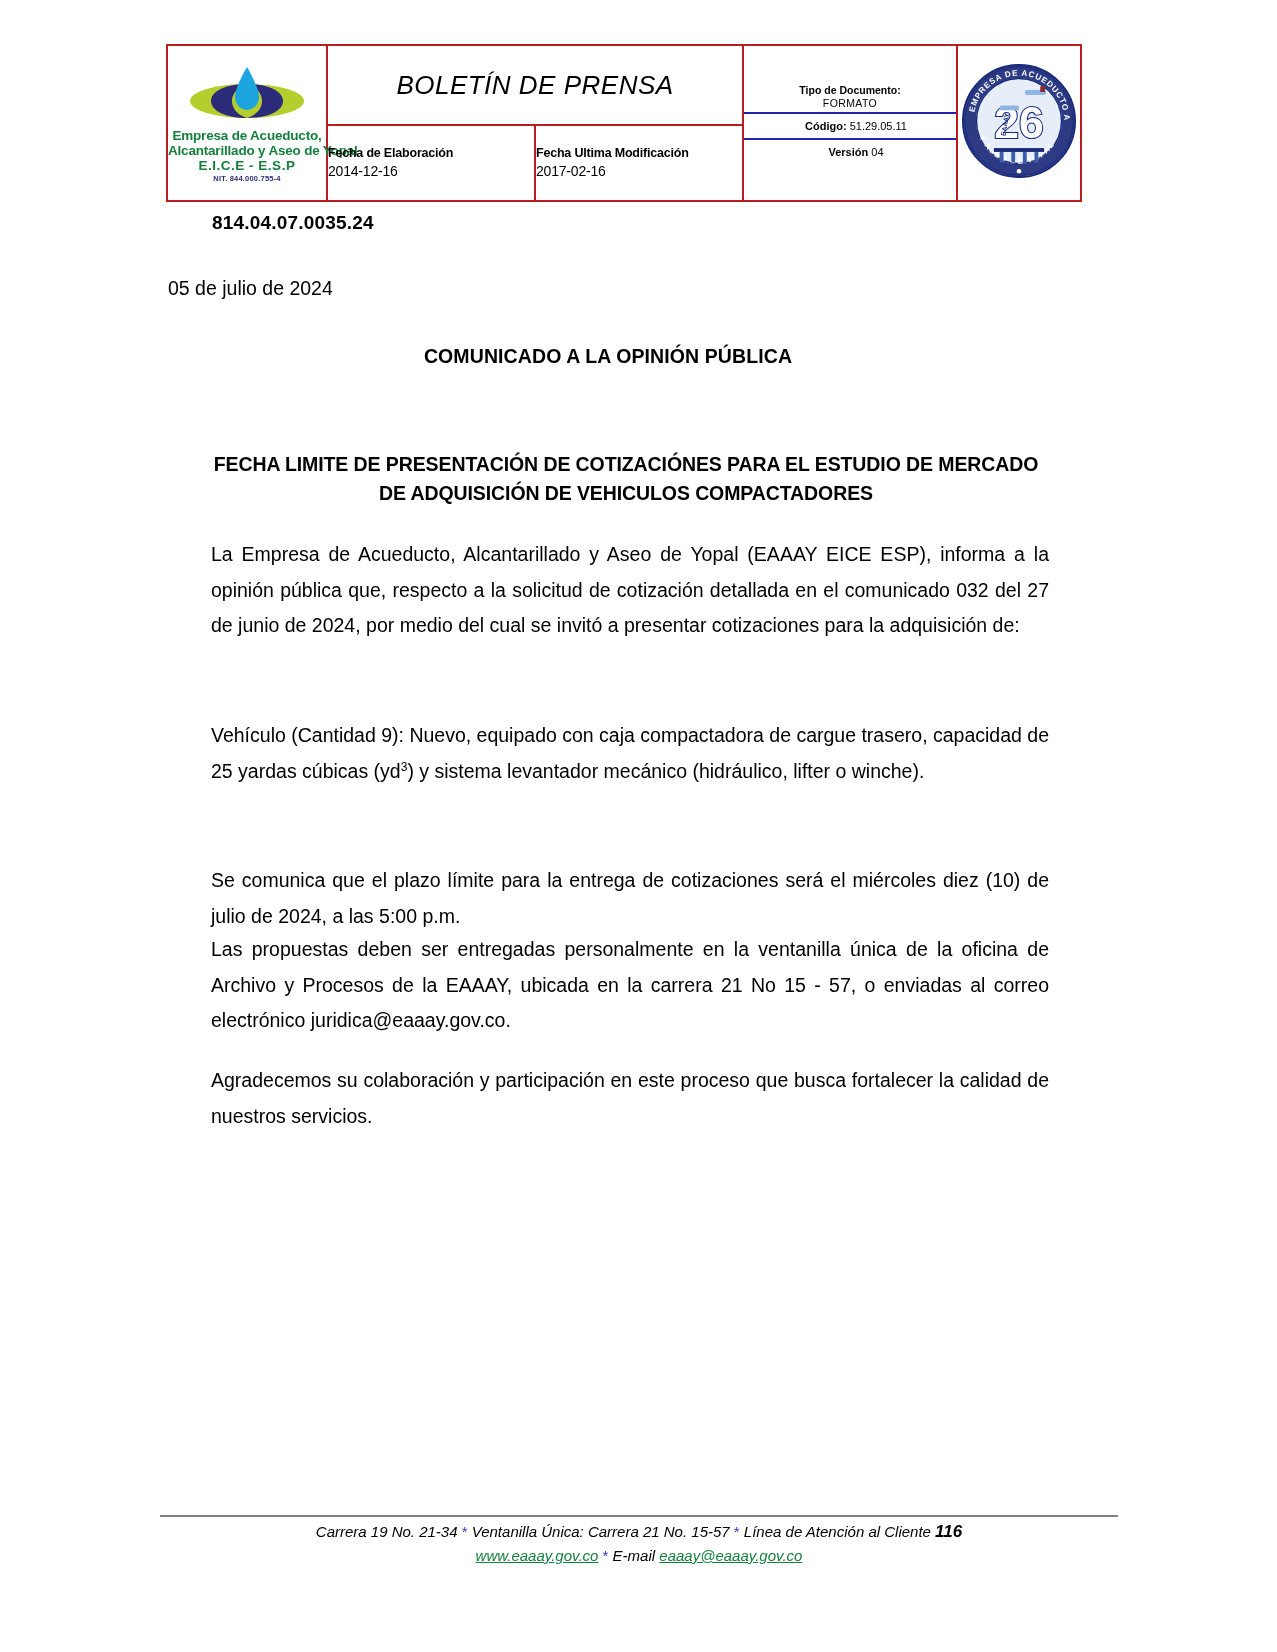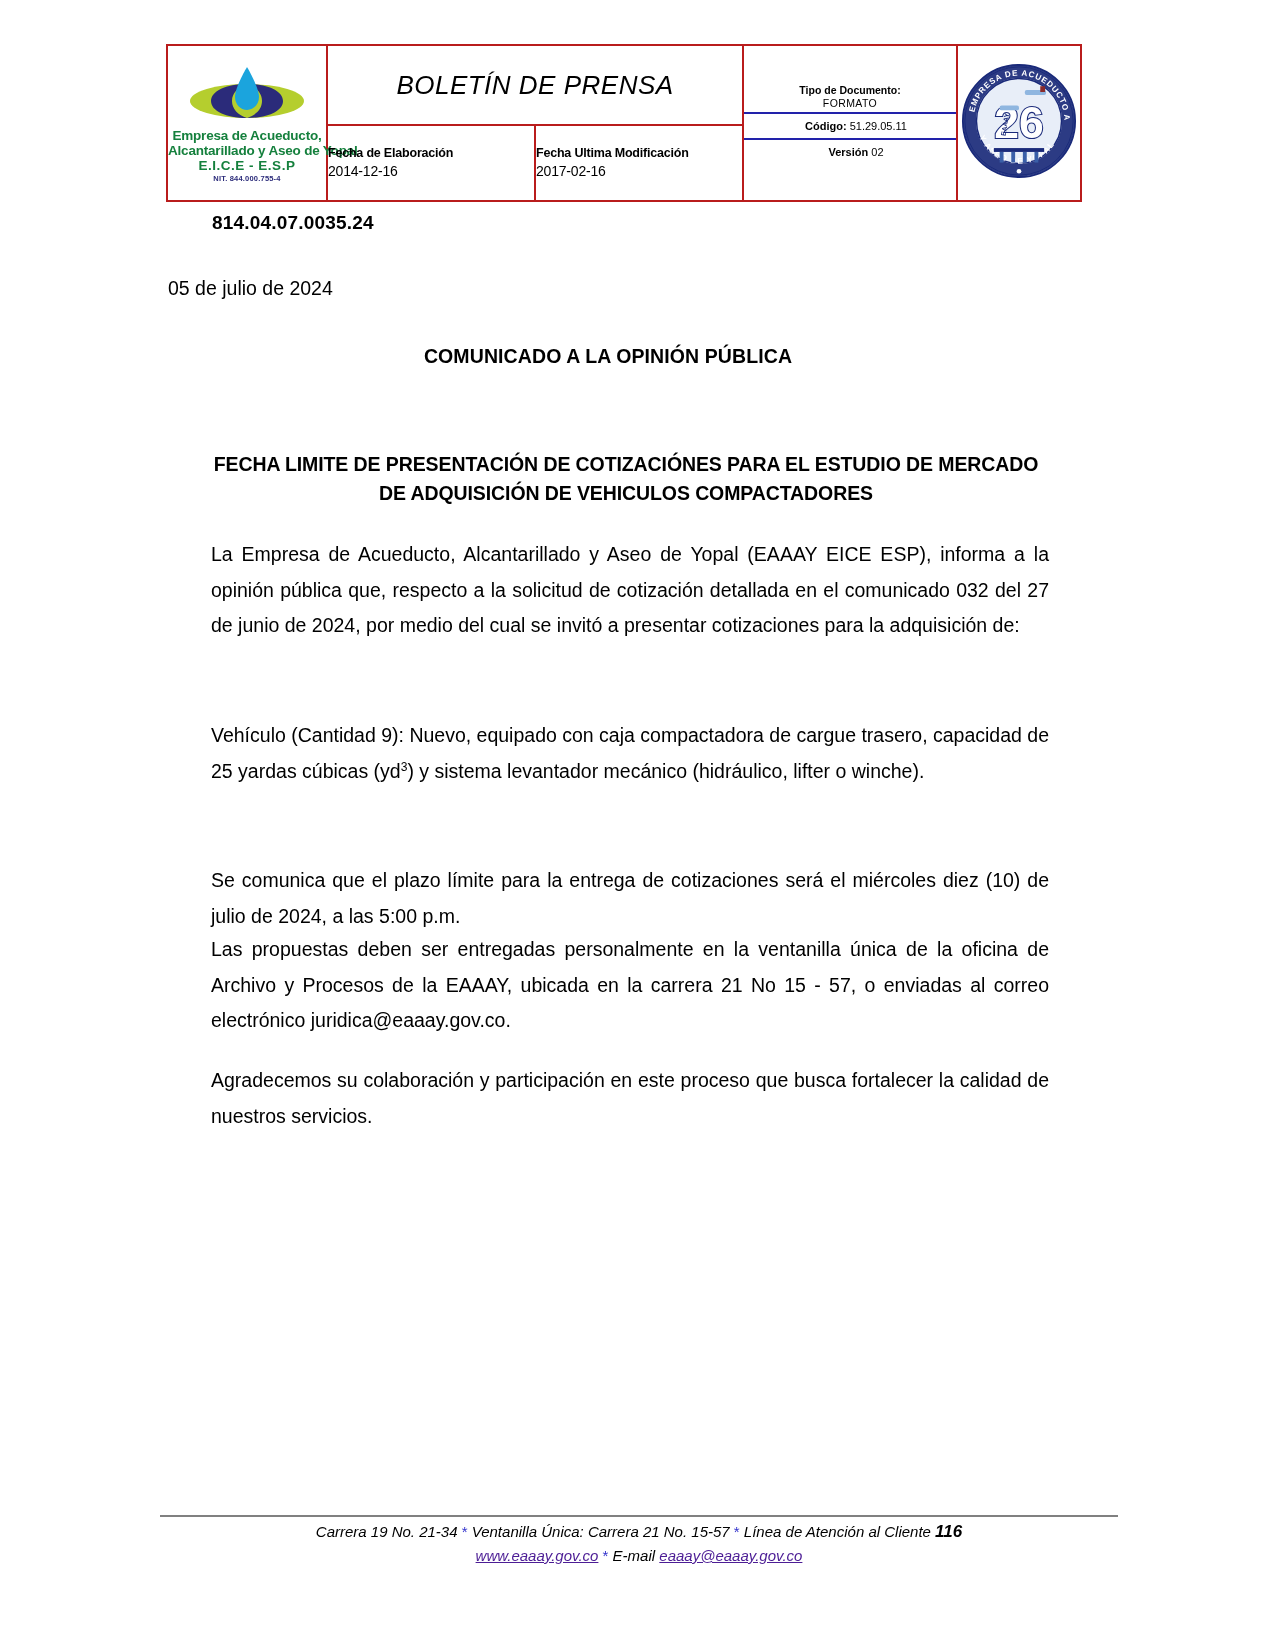--- a/index.html
+++ b/index.html
@@ -215,21 +215,21 @@
     top: 1520px;
     width: 958px;
     text-align: center;
     font-style: italic;
     font-size: 15px;
     line-height: 24px;
   }
   .footer .star { color: #3333cc; font-style: normal; }
   .footer .phone { font-weight: bold; font-size: 17px; }
   .footer a, .footer .link {
-    color: #4c1d95;
+    color: #15803d;
     text-decoration: underline;
     font-style: italic;
   }
 </style>
 </head>
 <body>
 
 <div class="page">
 
   <table class="header-table">
@@ -265,21 +265,21 @@
           </tr>
           <tr>
             <td class="codigo-row">
               <b>Código:</b>
               <span>51.29.05.11</span>
             </td>
           </tr>
           <tr>
             <td class="version-row">
               <b>Versión</b>
-              <span>02</span>
+              <span>04</span>
             </td>
           </tr>
         </tbody>
             </table>
       </td>
 
       <td class="seal-cell" rowspan="2">
         <svg width="116" height="116" viewBox="0 0 120 120">
           <defs>
             <path id="sealArcTop" d="M 13,60 A 47,47 0 0 1 107,60"></path>

